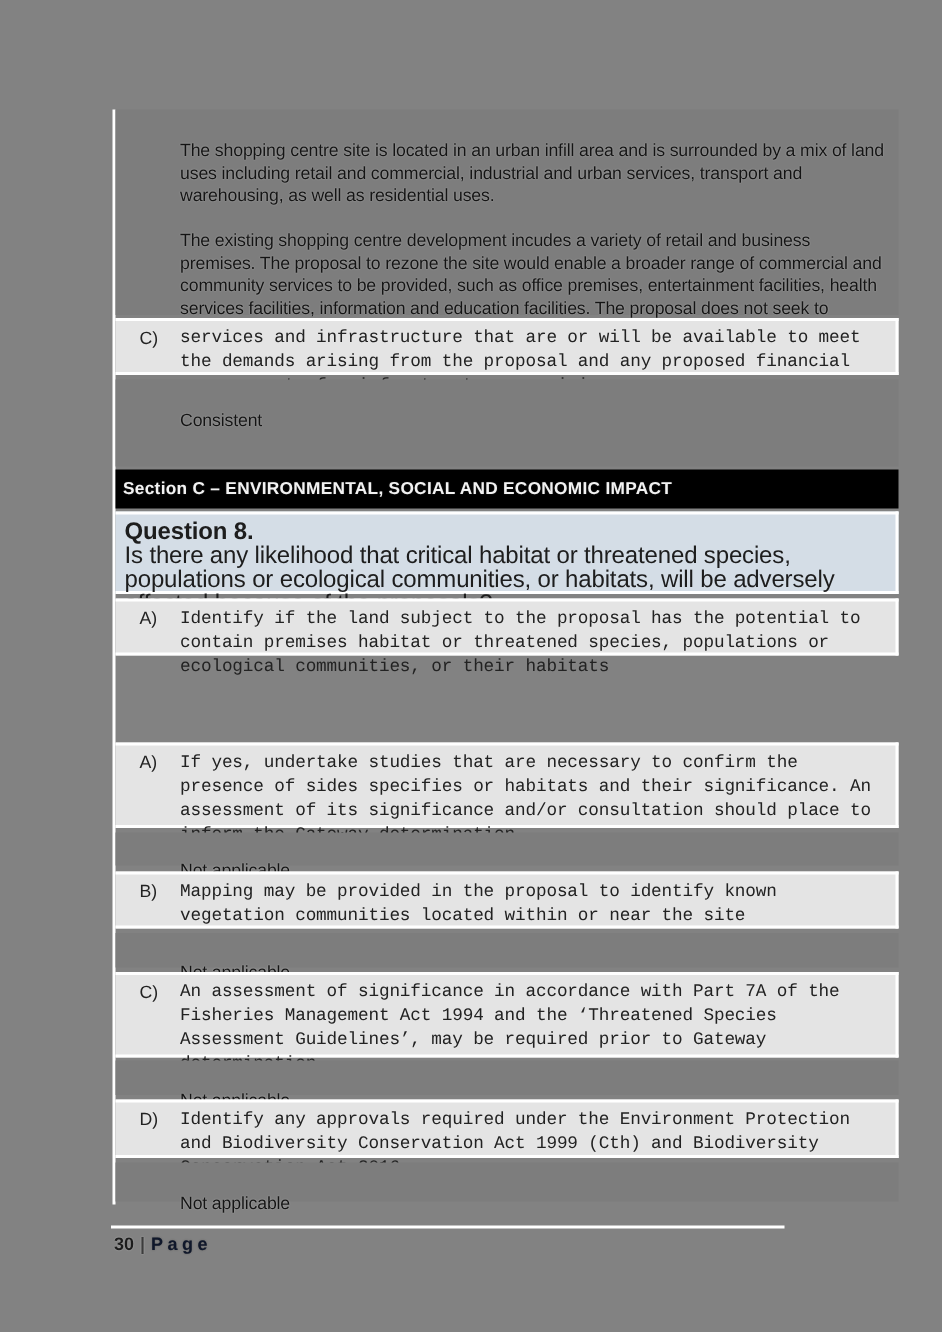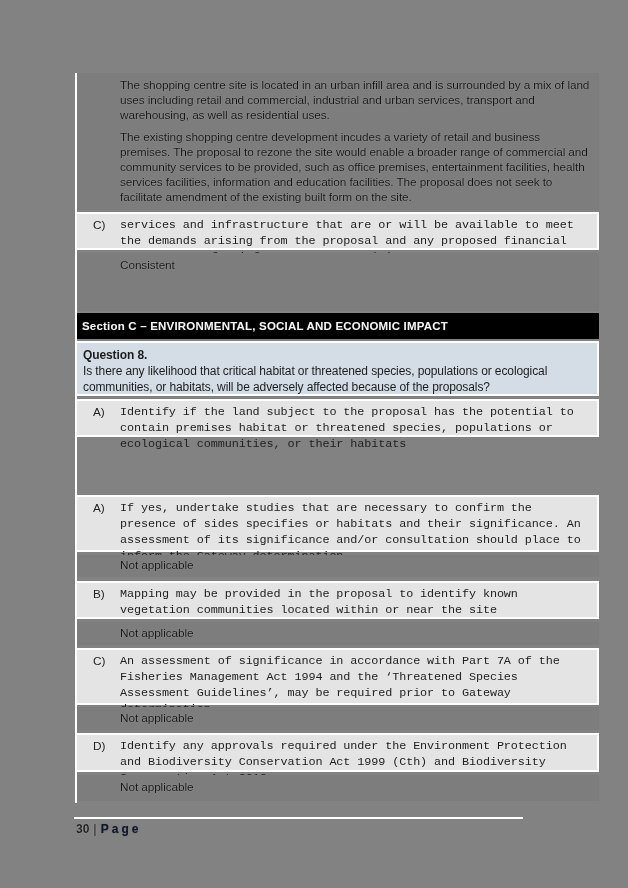--- a/index.html
+++ b/index.html
@@ -25,21 +25,21 @@
   
   .answer {
     background: #7d7d7d;
     padding: 5px 6px 0 43px;
     color: #141414;
     font-size: 11.8px;
     line-height: 15px;
     letter-spacing: -0.1px;
     text-shadow: 0 0 1px rgba(255,255,255,0.45);
   }
-  .answer p { margin: 0 0 7px 0; }
+  .answer p { margin: 15px 0 7px 0; }
   .ans-head { margin: 0 0 7px 0; }
   
   .question {
     background: #e4e4e4;
     border-top: 2px solid #ffffff;
     border-right: 2px solid #ffffff;
     border-bottom: 2px solid #ffffff;
     color: #222222;
     font-size: 11.8px;
     line-height: 16px;
@@ -60,21 +60,21 @@
     padding-left: 5px;
     text-shadow: 0 0 1px rgba(255,255,255,0.2);
   }
   
   .q8 {
     background: #d4dde6;
     border-top: 2px solid #ffffff;
     border-right: 2px solid #ffffff;
     border-bottom: 2px solid #ffffff;
     color: #1d1d1d;
-    font-size: 12px;
+    font-size: 16px;
     line-height: 16px;
     letter-spacing: -0.1px;
     padding: 4px 8px 0 6px;
   }
   .q8 p { margin: 0; }
   .q8-head { font-weight: bold; }
 
   
   .row-intro   { top: 0;    height: 137px; }
   .row-qc7     { top: 139px; height: 38px; }

